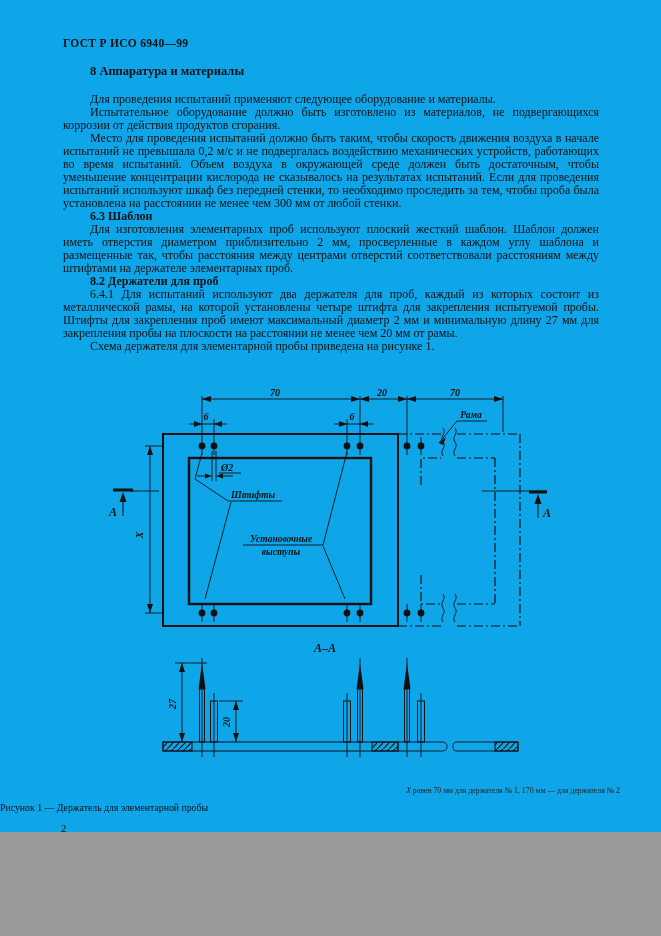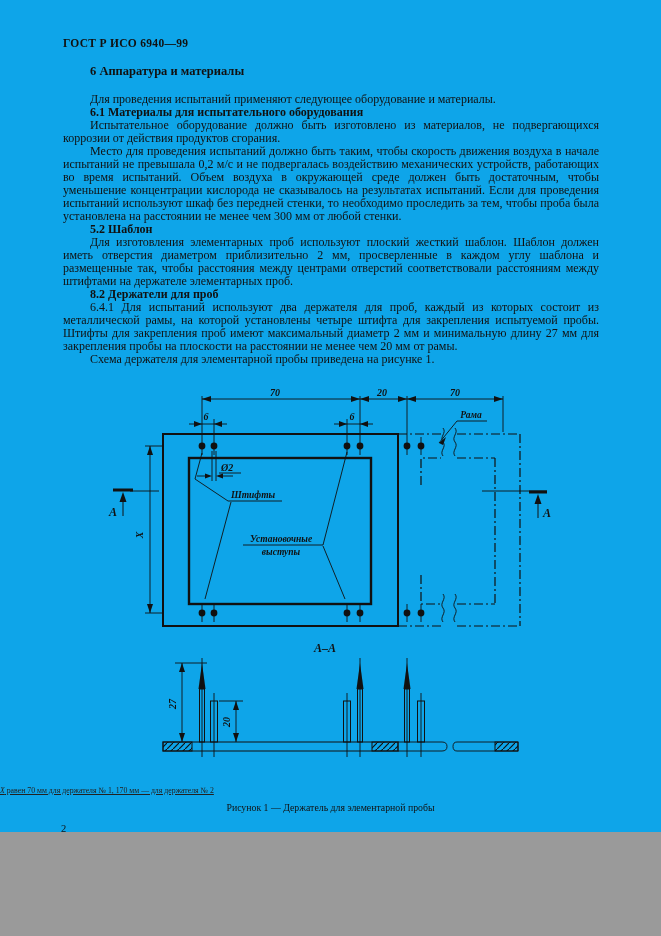--- a/index.html
+++ b/index.html
@@ -8,49 +8,48 @@
     font-family:"Liberation Serif","DejaVu Serif",serif;color:#111;
     overflow:hidden;margin:0 auto;
   }
   .hdr{position:absolute;left:63px;top:37px;font-size:11.5px;font-weight:bold;letter-spacing:.3px;}
   .content{position:absolute;left:63px;top:64px;width:536px;}
   .content h1{font-size:12.5px;font-weight:bold;margin:0 0 14px 27px;}
   .content p{margin:0;font-size:12px;line-height:13px;text-align:justify;text-indent:27px;}
   .content p.sub{font-weight:bold;}
   .fig{position:absolute;left:95px;top:389px;width:470px;height:372px;}
   .fig svg{display:block;}
-  .footnote{position:absolute;left:0;top:786px;width:620px;text-align:left;font-size:7.8px;color:#222;text-decoration:underline;}
+  .footnote{position:absolute;left:0;top:786px;width:620px;text-align:right;font-size:7.8px;color:#222;}
   .footnote .it{font-style:italic;}
-  .caption{position:absolute;left:0;top:802px;width:661px;text-align:center;font-size:9.8px;}
+  .caption{position:absolute;left:0;top:802px;width:661px;font-size:9.8px;}
   .pagenum{position:absolute;left:61px;top:823px;font-size:10.5px;}
   
   .ln{stroke:#111;stroke-width:1;fill:none;}
   .ln2{stroke:#111;stroke-width:2;fill:none;}
   .ln25{stroke:#111;stroke-width:2.4;fill:none;}
   .thin{stroke:#111;stroke-width:.9;fill:none;}
   .ph{stroke:#111;stroke-width:1.2;fill:none;stroke-dasharray:9 3 2 3;}
   .fill{fill:#111;stroke:none;}
   .dimtxt{font-family:"Liberation Serif","DejaVu Serif",serif;font-style:italic;font-weight:bold;font-size:10px;fill:#111;}
   .lbltxt{font-family:"Liberation Serif","DejaVu Serif",serif;font-style:italic;font-weight:bold;font-size:9.5px;fill:#111;}
   .sectxt{font-family:"Liberation Serif","DejaVu Serif",serif;font-style:italic;font-weight:bold;font-size:12px;fill:#111;}
 </style>
 </head>
 <body>
 
 <div class="page">
 
   <div class="hdr">ГОСТ Р ИСО 6940—99</div>
 
   <div class="content">
-    <h1>6  Аппаратура и материалы</h1>
+    <h1>8  Аппаратура и материалы</h1>
     <p>Для проведения испытаний применяют следующее оборудование и материалы.</p>
-    <p class="sub">6.1 Материалы для испытательного оборудования</p>
     <p>Испытательное оборудование должно быть изготовлено из материалов, не подвергающихся коррозии от действия продуктов сгорания.</p>
     <p>Место для проведения испытаний должно быть таким, чтобы скорость движения воздуха в начале испытаний не превышала 0,2 м/с и не подвергалась воздействию механических устройств, работающих во время испытаний. Объем воздуха в окружающей среде должен быть достаточным, чтобы уменьшение концентрации кислорода не сказывалось на результатах испытаний. Если для проведения испытаний используют шкаф без передней стенки, то необходимо проследить за тем, чтобы проба была установлена на расстоянии не менее чем 300 мм от любой стенки.</p>
-    <p class="sub">5.2 Шаблон</p>
+    <p class="sub">6.3 Шаблон</p>
     <p>Для изготовления элементарных проб используют плоский жесткий шаблон. Шаблон должен иметь отверстия диаметром приблизительно 2 мм, просверленные в каждом углу шаблона и размещенные так, чтобы расстояния между центрами отверстий соответствовали расстояниям между штифтами на держателе элементарных проб.</p>
     <p class="sub">8.2 Держатели для проб</p>
     <p>6.4.1 Для испытаний используют два держателя для проб, каждый из которых состоит из металлической рамы, на которой установлены четыре штифта для закрепления испытуемой пробы. Штифты для закрепления проб имеют максимальный диаметр 2 мм и минимальную длину 27 мм для закрепления пробы на плоскости на расстоянии не менее чем 20 мм от рамы.</p>
     <p>Схема держателя для элементарной пробы приведена на рисунке 1.</p>
   </div>
 
   <div class="fig">
     <svg width="470" height="372" viewBox="0 0 470 372">
       <defs>
         <pattern id="hatch" patternUnits="userSpaceOnUse" width="6" height="6">

